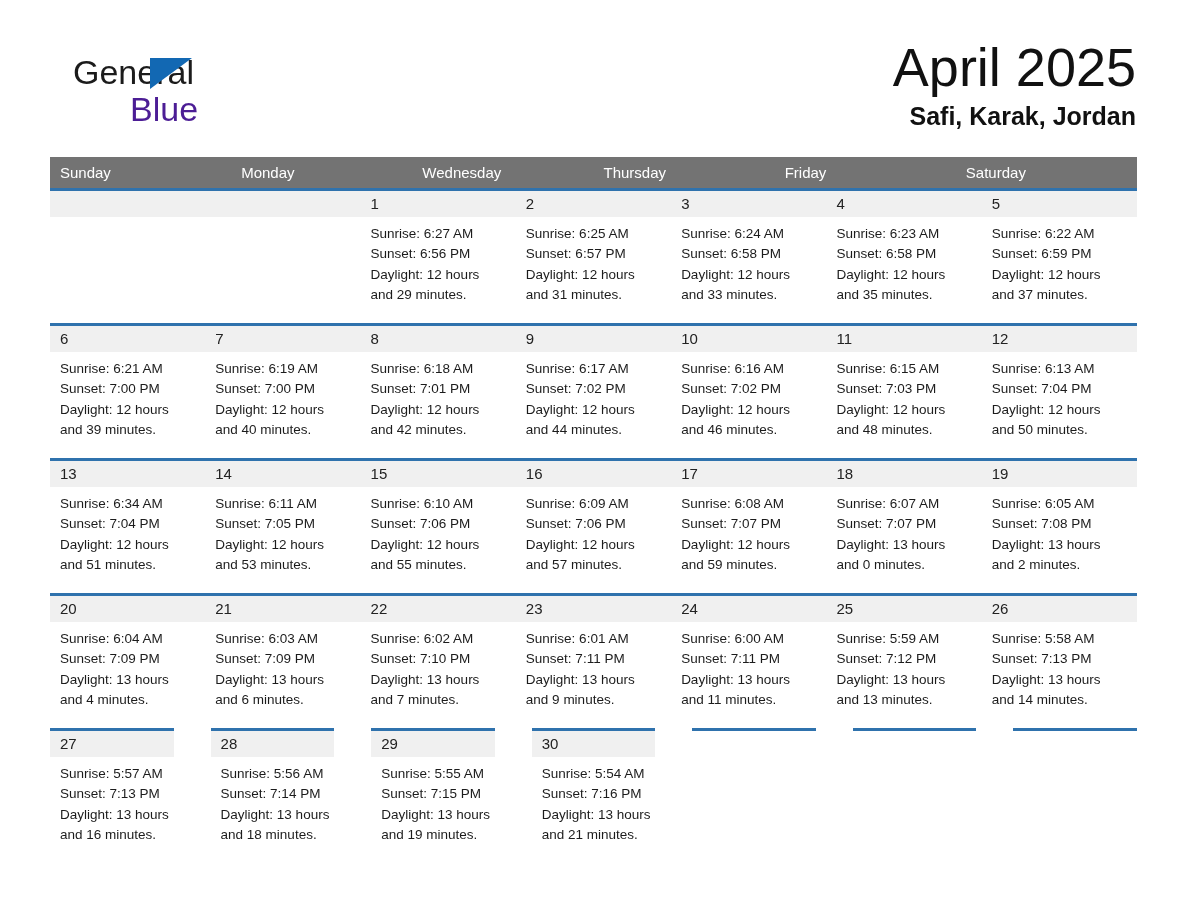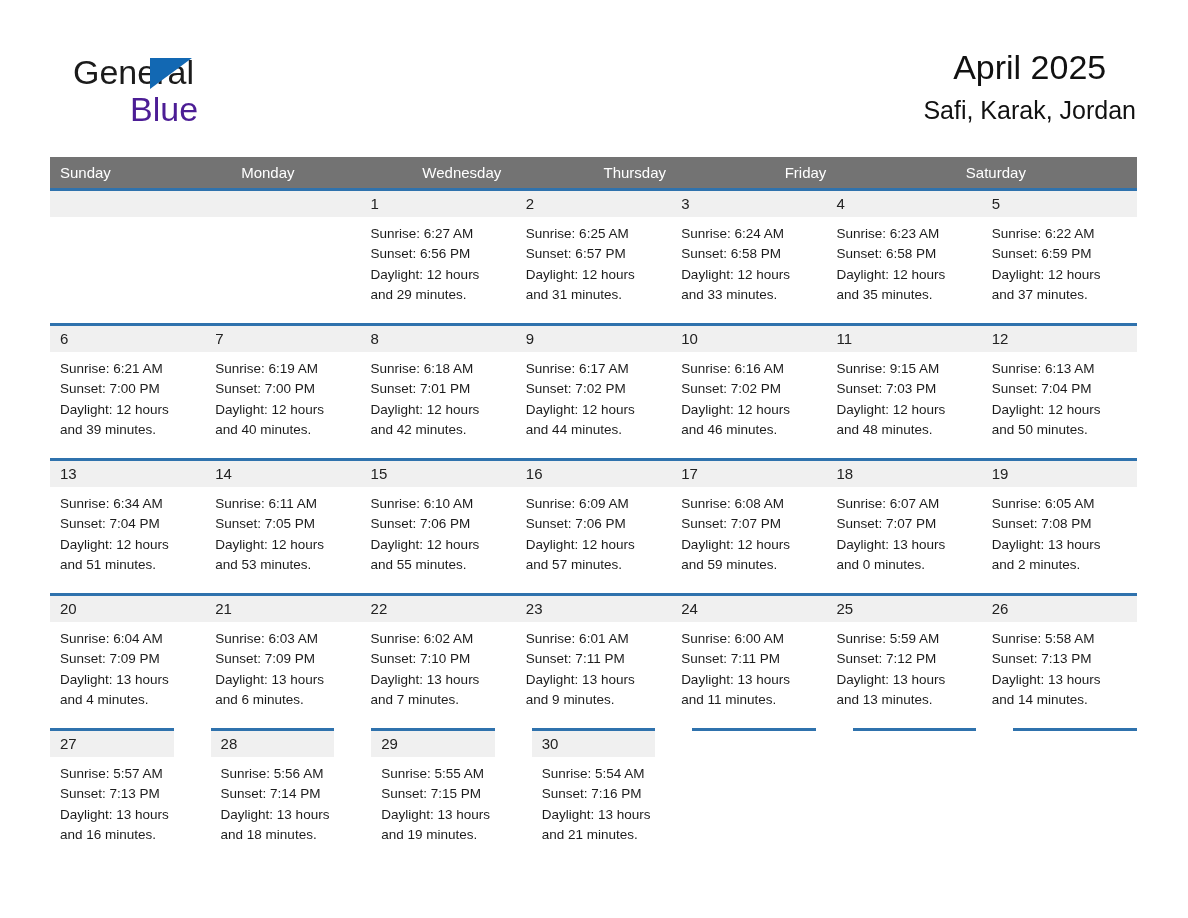--- a/index.html
+++ b/index.html
@@ -68,35 +68,33 @@
     font-weight: 400;
   }
 
   .title-block {
     position: absolute;
     right: 52px;
     top: 42px;
     text-align: right;
   }
   .month-title {
-    font-size: 34px;
+    font-size: 54px;
     line-height: 50px;
     font-weight: 400;
     color: #111111;
     white-space: nowrap;
-    text-align: center;
   }
   .location-title {
-    margin-top: 3px;
+    margin-top: 9px;
     font-size: 25px;
     line-height: 30px;
-    font-weight: 400;
+    font-weight: 700;
     color: #111111;
     white-space: nowrap;
-    text-align: center;
   }
 
   
   .calendar {
     position: absolute;
     left: 50px;
     top: 157px;
     width: 1087px;
   }
 
@@ -293,21 +291,21 @@
             <div class="day-info">
               <div>Sunrise: 6:16 AM</div>
               <div>Sunset: 7:02 PM</div>
               <div>Daylight: 12 hours</div>
               <div>and 46 minutes.</div>
             </div>
           </div>
           <div class="day-cell">
             <div class="day-number-band">11</div>
             <div class="day-info">
-              <div>Sunrise: 9:15 AM</div>
+              <div>Sunrise: 6:15 AM</div>
               <div>Sunset: 7:03 PM</div>
               <div>Daylight: 12 hours</div>
               <div>and 48 minutes.</div>
             </div>
           </div>
           <div class="day-cell">
             <div class="day-number-band">12</div>
             <div class="day-info">
               <div>Sunrise: 6:13 AM</div>
               <div>Sunset: 7:04 PM</div>

